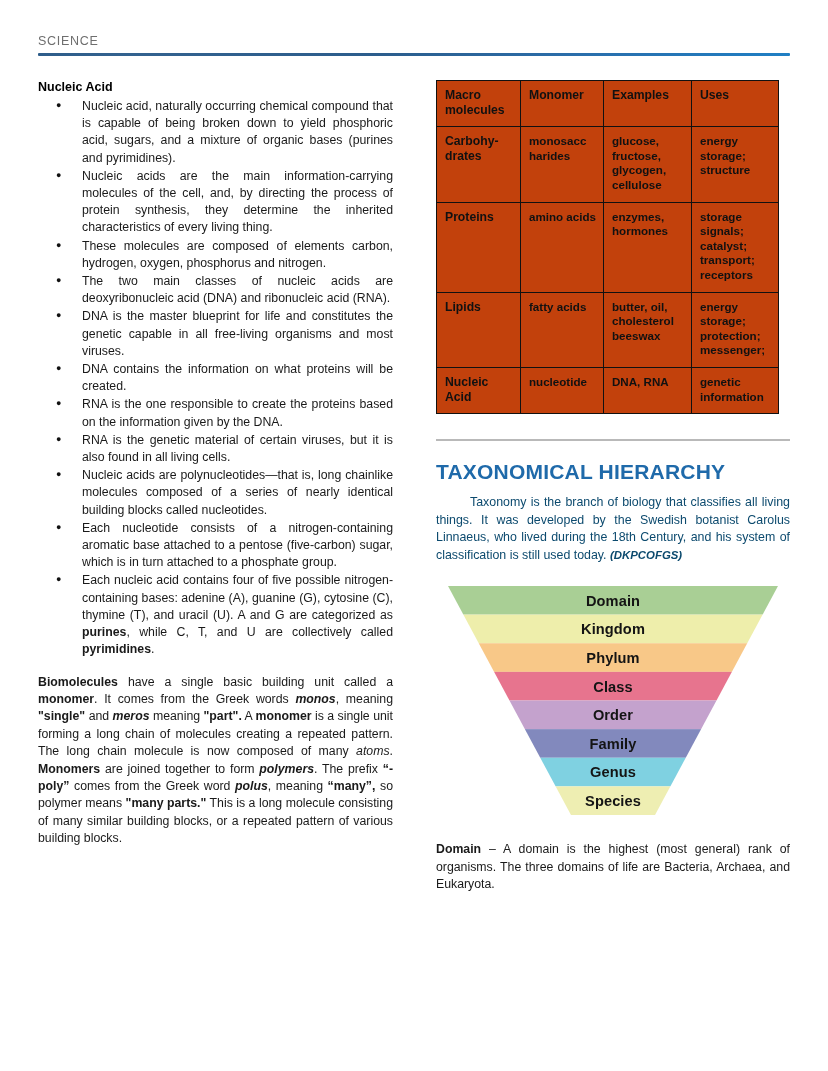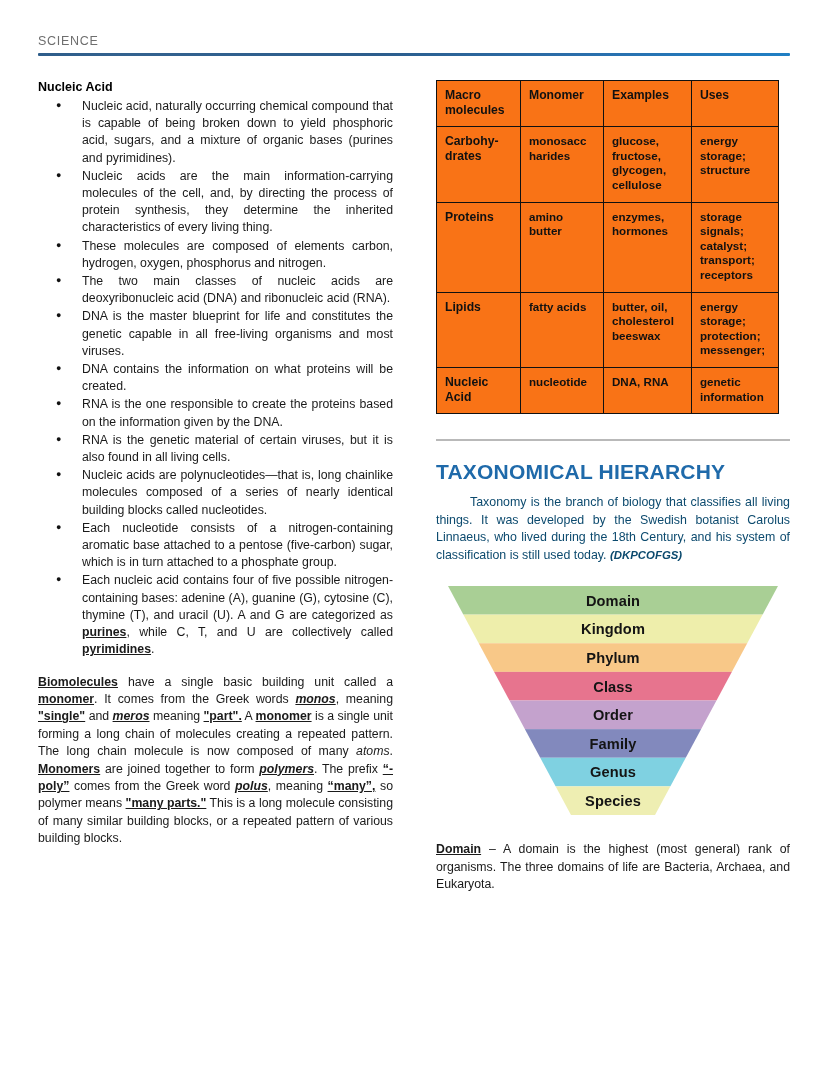--- a/index.html
+++ b/index.html
@@ -80,29 +80,29 @@
     font-size: 9px;
     color: #111;
   }
   .body-para {
     font-size: 12.3px;
     line-height: 17.4px;
     text-align: justify;
     color: #1a1a1a;
     margin: 15px 0 8px 0;
   }
-  b, strong { font-weight: bold; text-decoration: underline; }
+  b, strong { font-weight: bold; }
   i, em { font-style: italic; }
 
   
   table.macro-table {
     border-collapse: collapse;
     width: 342px;
     table-layout: fixed;
-    background: #f97316;
+    background: #c2410c;
   }
   table.macro-table td, table.macro-table th {
     border: 1.4px solid #111;
     vertical-align: top;
     padding: 7px 7px 9px 8px;
     font-size: 11.6px;
     line-height: 14.6px;
     text-align: left;
     color: #111;
     font-weight: bold;
@@ -232,21 +232,21 @@
     </thead>
     <tbody>
       <tr>
         <td class="rowhead">Carbohy-drates</td>
         <td>monosacc harides</td>
         <td>glucose, fructose, glycogen, cellulose</td>
         <td>energy storage; structure</td>
       </tr>
       <tr>
         <td class="rowhead">Proteins</td>
-        <td>amino butter</td>
+        <td>amino acids</td>
         <td>enzymes, hormones</td>
         <td>storage signals; catalyst; transport; receptors</td>
       </tr>
       <tr>
         <td class="rowhead">Lipids</td>
         <td>fatty acids</td>
         <td class="cell-justify">butter, oil, cholesterol beeswax</td>
         <td>energy storage; protection; messenger;</td>
       </tr>
       <tr>

